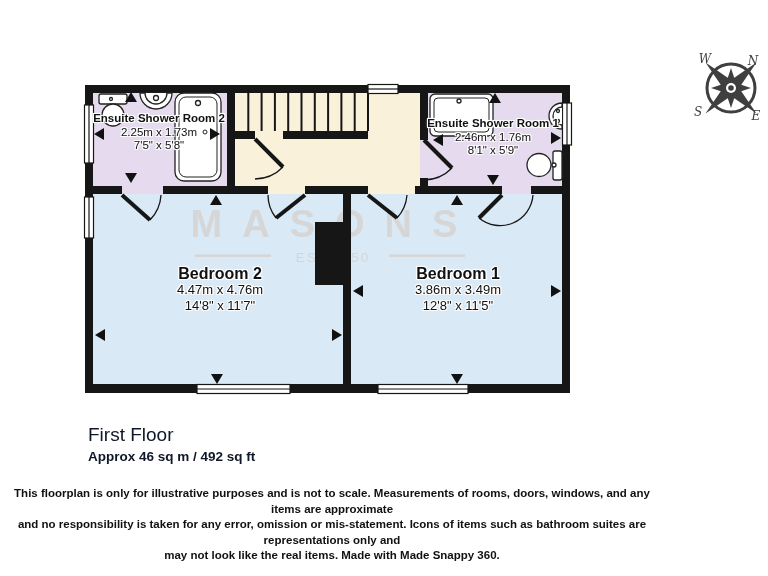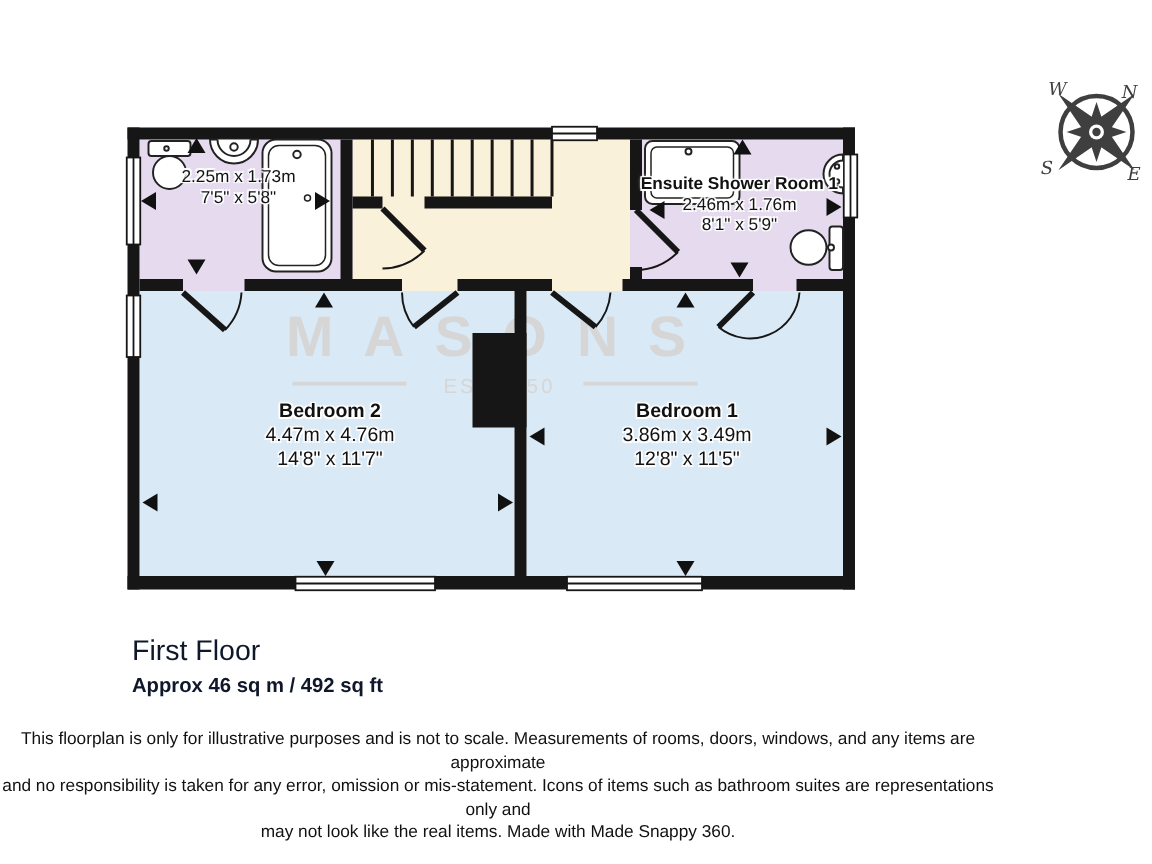--- a/index.html
+++ b/index.html
@@ -4,25 +4,25 @@
 <style>
   html,body{margin:0;padding:0;background:#ffffff;width:768px;height:576px;
     font-family:"Liberation Sans", sans-serif; position:relative; overflow:hidden;}
   #stage{position:absolute;left:0;top:0;width:768px;height:576px;}
   svg{position:absolute;left:0;top:0;}
   .room-label{position:absolute;transform:translateX(-50%);text-align:center;color:#111;
     text-shadow:0 0 2px #fff,0 0 3px #fff,1px 1px 0 #fff,-1px -1px 0 #fff,1px -1px 0 #fff,-1px 1px 0 #fff;
     white-space:nowrap; line-height:13.5px; font-size:11.5px;}
   .room-label .rname{font-weight:bold;}
   .room-label.big{line-height:16px;font-size:13px;}
-  .room-label.big .rname{font-size:13px;}
+  .room-label.big .rname{font-size:16px;}
   .floor-title{position:absolute;left:88px;top:424px;font-size:19px;color:#0f172a;}
   .floor-area{position:absolute;left:88px;top:449px;font-size:13.5px;font-weight:bold;color:#0f172a;}
   .disclaimer{position:absolute;left:0;top:486px;width:664px;text-align:center;
-    font-size:11.5px;line-height:15.5px;color:#111;}
+    font-size:11.5px;line-height:15.5px;color:#111;font-weight:bold;}
 </style>
 </head>
 <body>
 
 <div id="stage">
 
 <svg width="768" height="576" viewBox="0 0 768 576">
 
   <g>
     <rect x="227" y="93" width="201" height="101" fill="#faf1da"></rect>
@@ -165,20 +165,21 @@
     <g font-family="DejaVu Serif, serif" font-style="italic" font-size="12" fill="#3f3f3f" text-anchor="middle">
       <text x="22" y="-23">N</text>
       <text x="25" y="32">E</text>
       <text x="-33" y="28">S</text>
       <text x="-26" y="-25">W</text>
     </g>
   </g>
 </svg>
 
   <div class="room-label" style="left:159px;top:112px;">
+    <div class="rname">Ensuite Shower Room 2</div>
     <div>2.25m x 1.73m</div>
     <div>7'5" x 5'8"</div>
   </div>
 
   <div class="room-label" style="left:493px;top:117px;">
     <div class="rname">Ensuite Shower Room 1</div>
     <div>2.46m x 1.76m</div>
     <div>8'1" x 5'9"</div>
   </div>
 

